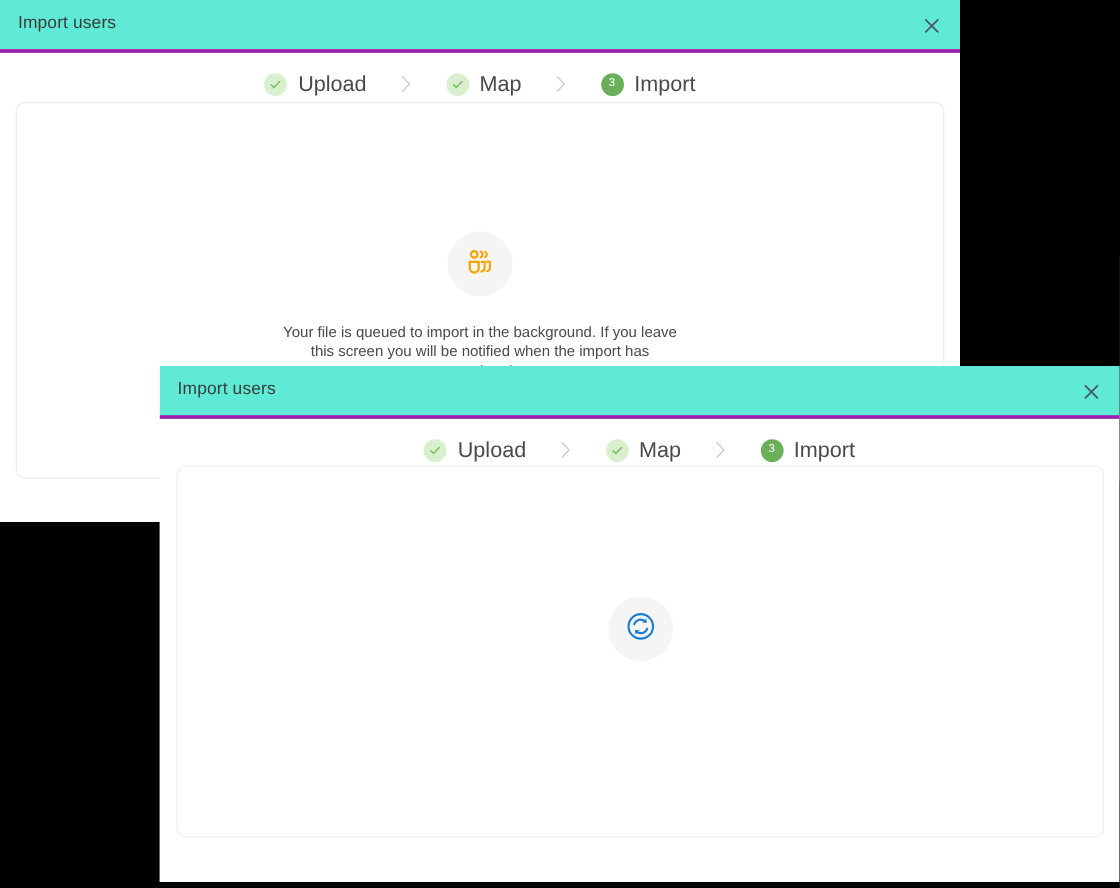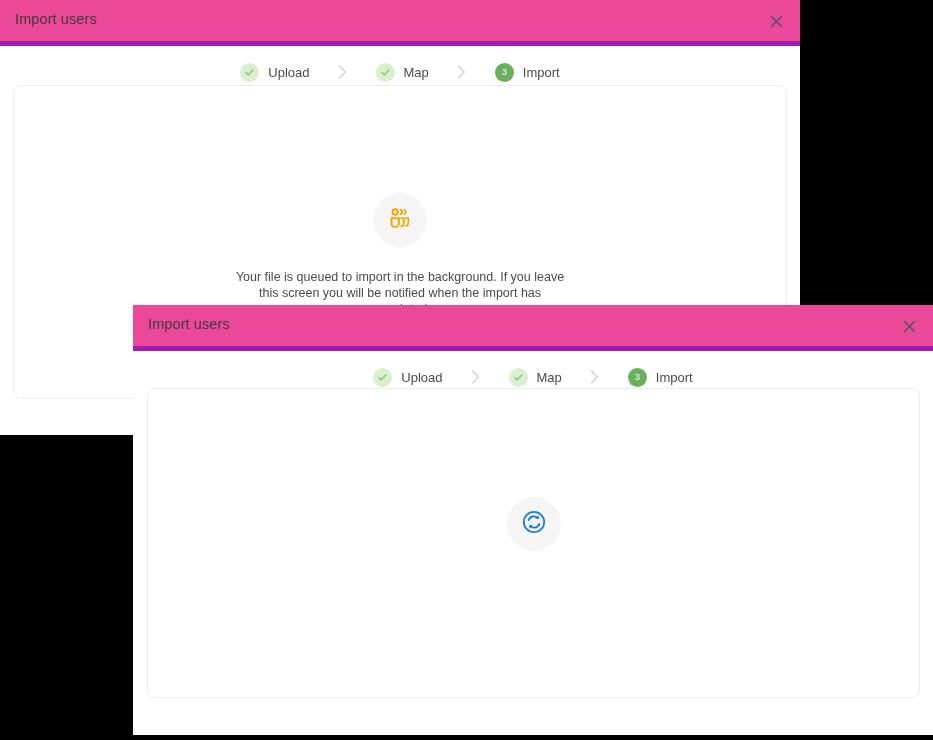--- a/index.html
+++ b/index.html
@@ -23,22 +23,22 @@
   .dialog {
     position: absolute;
     background: #ffffff;
     box-sizing: border-box;
     overflow: hidden;
   }
 
   .dialog-header {
     position: relative;
     height: 41px;
-    border-bottom: 5px solid #a21caf;
-    background: #ec4899;
+    border-bottom: 3px solid #a21caf;
+    background: #5eead4;
   }
 
   .dialog-title {
     position: absolute;
     left: 15px;
     top: 11px;
     font-size: 14.5px;
     color: #3b3b3b;
     letter-spacing: .1px;
     white-space: nowrap;
@@ -88,21 +88,21 @@
   .step-bubble.done svg { display:block; }
 
   .step-num {
     color: #ffffff;
     font-size: 9.5px;
     line-height: 1;
     font-family: "Liberation Sans", sans-serif;
   }
 
   .step-label {
-    font-size: 13px;
+    font-size: 18px;
     color: #4a4a4a;
     white-space: nowrap;
     text-align: center;
   }
 
   .step-sep {
     width: 66px;
     display: flex;
     align-items: center;
     justify-content: center;

